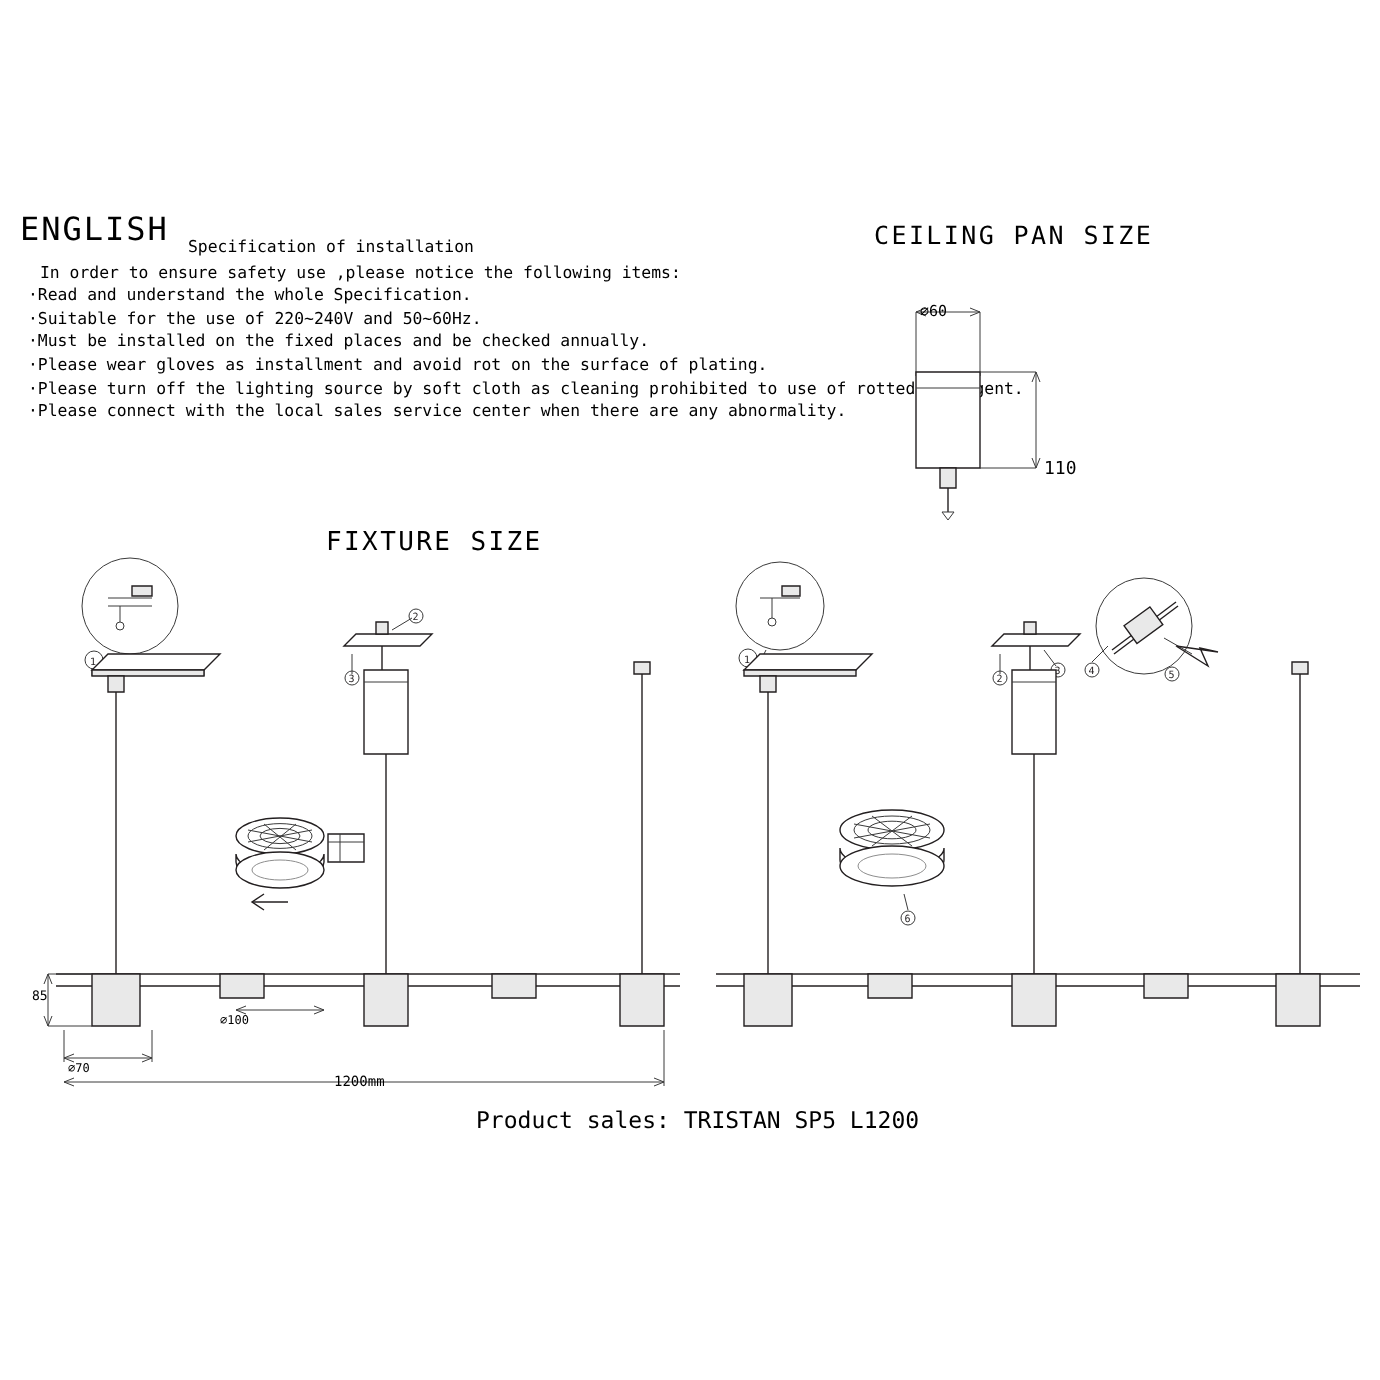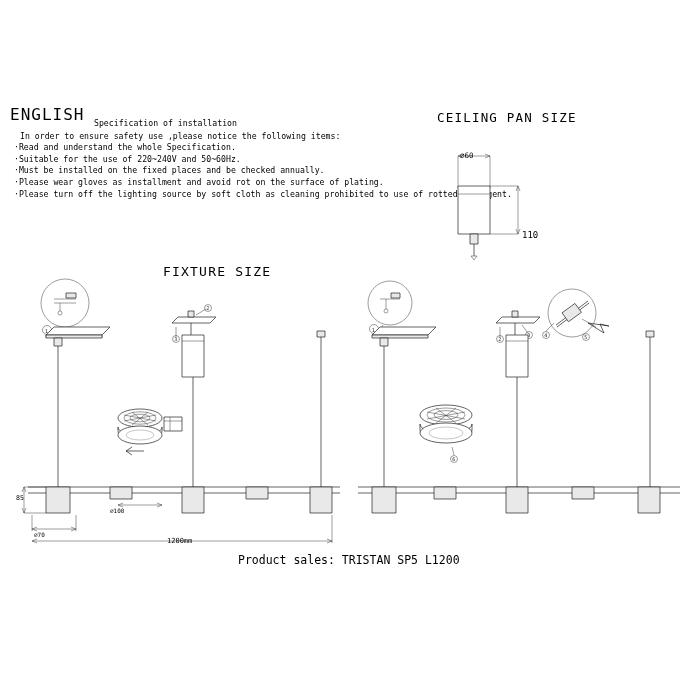--- a/index.html
+++ b/index.html
@@ -103,20 +103,21 @@
   <div class="abs" id="lang-title">ENGLISH</div>
 
   <div class="abs" id="spec-block">
     <div id="spec-title">Specification of installation</div>
     <div id="spec-intro">In order to ensure safety use ,please notice the following items:</div>
     <div class="spec-line">·Read and understand the whole Specification.</div>
     <div class="spec-line">·Suitable for the use of 220~240V and 50~60Hz.</div>
     <div class="spec-line">·Must be installed on the fixed places and be checked annually.</div>
     <div class="spec-line">·Please wear gloves as installment and avoid rot on the surface of plating.</div>
     <div class="spec-line">·Please turn off the lighting source by soft cloth as cleaning prohibited to use of rotted detergent.</div>
+    <div class="spec-line">·Please connect with the local sales service center when there are any abnormality.</div>
   </div>
 
   <div class="abs" id="ceiling-title">CEILING PAN SIZE</div>
 
   <div class="abs" id="ceiling-pan">
     <svg class="draw" width="150" height="145" viewBox="0 0 150 145">
 
       <line class="stk-thin" x1="28" y1="18" x2="60" y2="18"></line>
       <path class="stk-thin" d="M28 18 l5 -2 M28 18 l5 2"></path>
       <path class="stk-thin" d="M60 18 l-5 -2 M60 18 l-5 2"></path>

